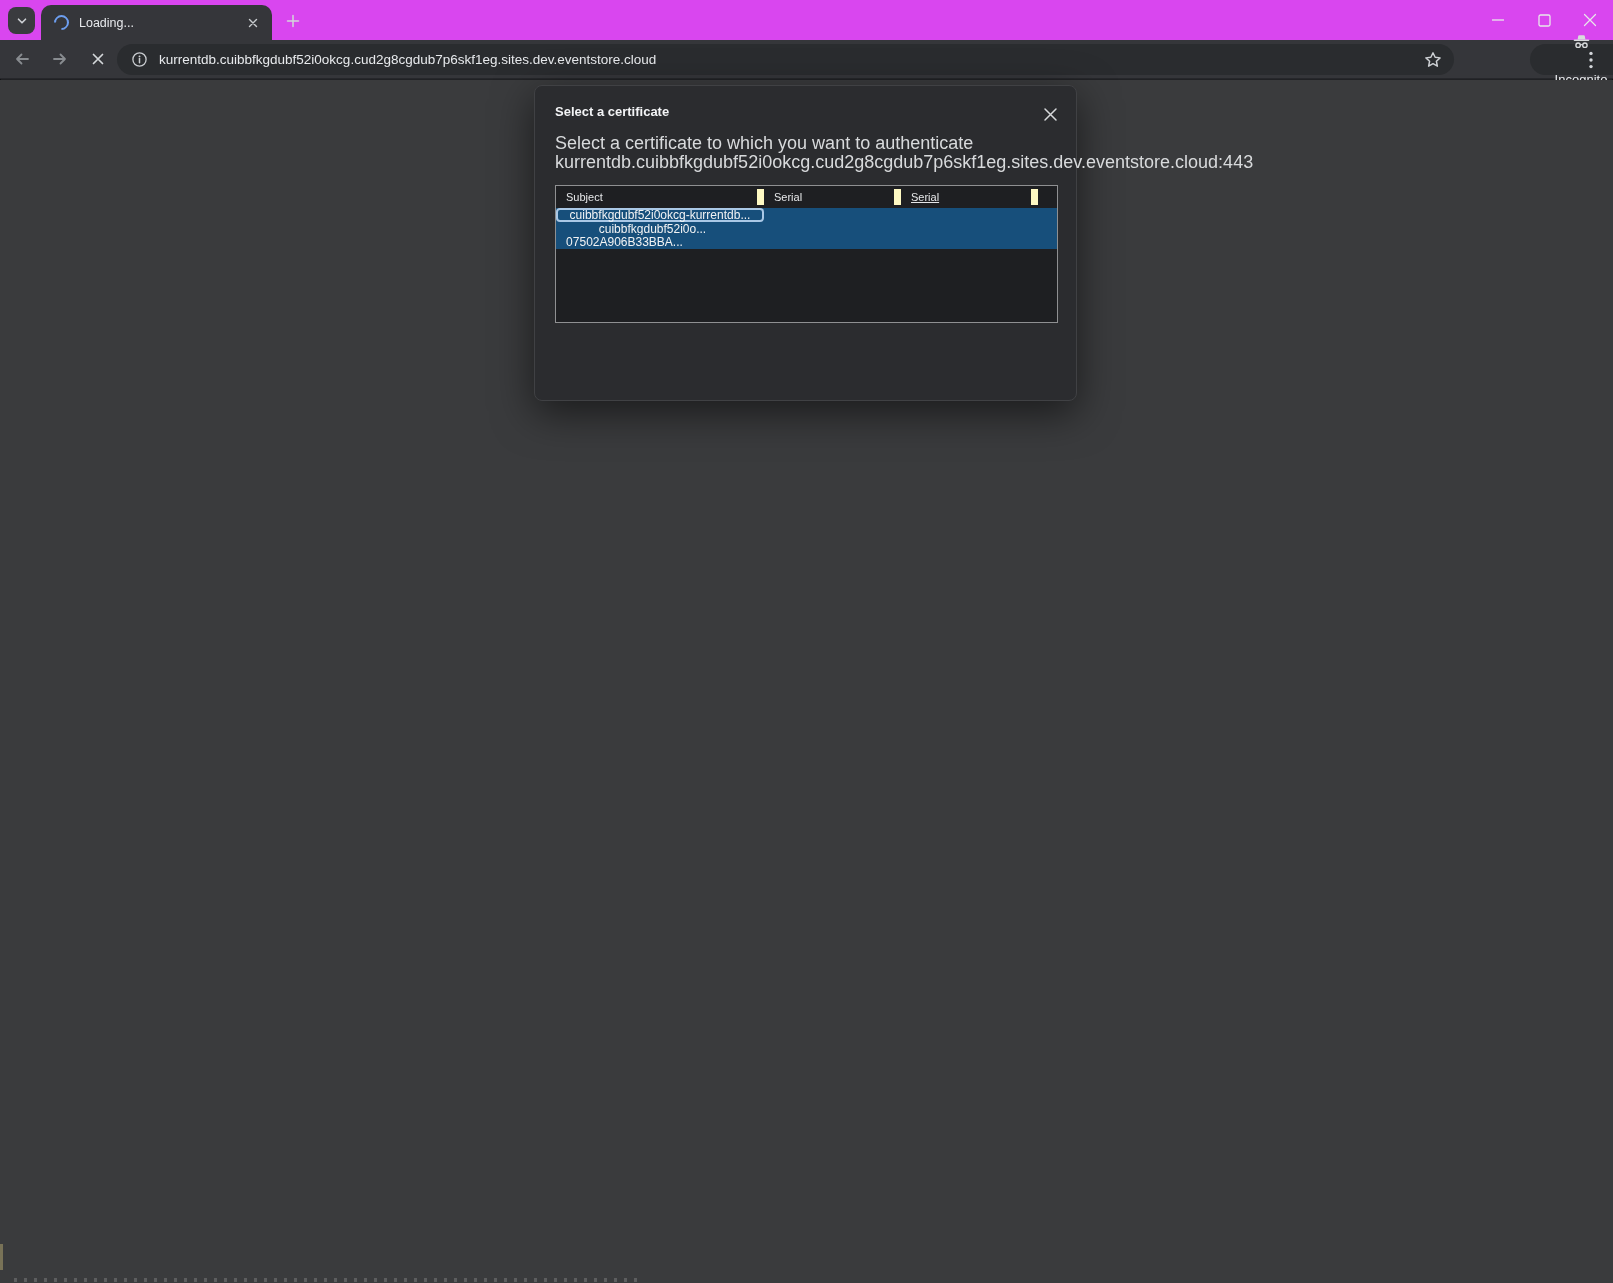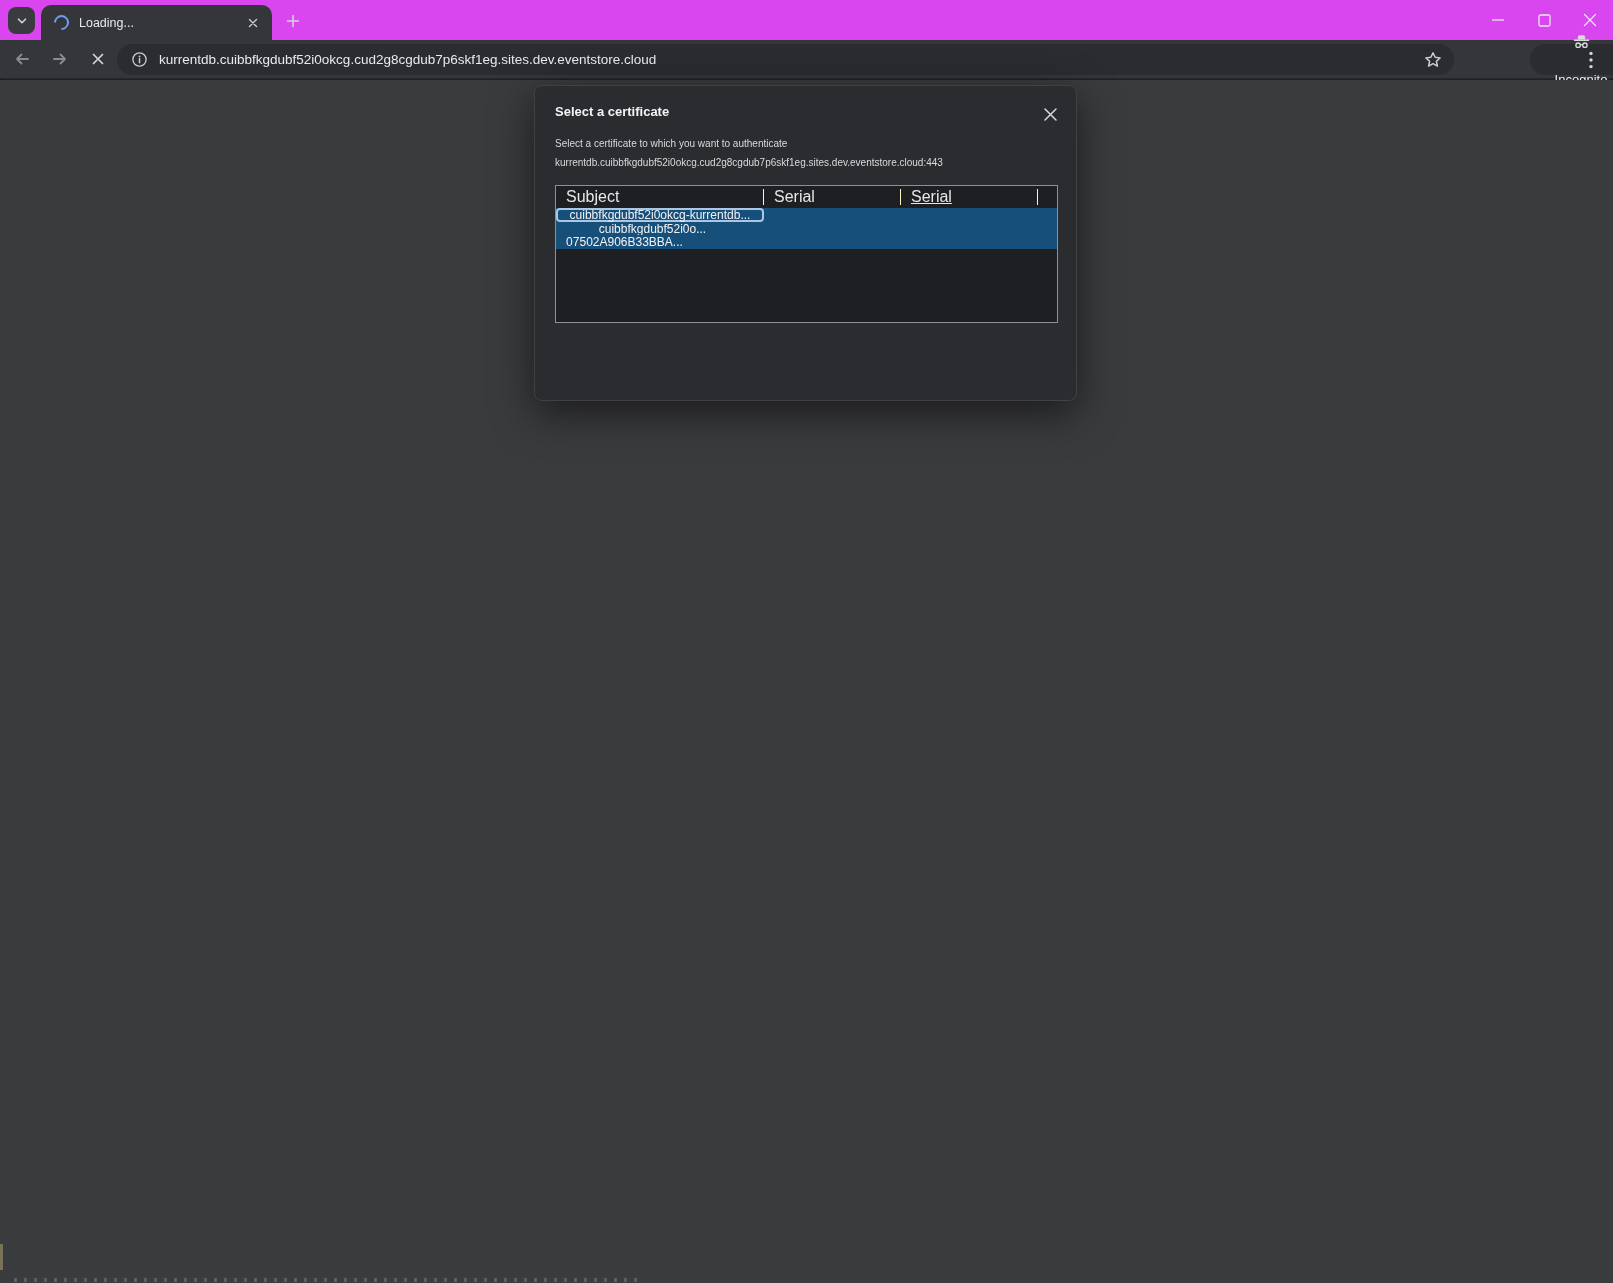--- a/index.html
+++ b/index.html
@@ -50,29 +50,29 @@
       background:repeating-linear-gradient(90deg, rgba(210,210,210,.45) 0 3px, transparent 3px 10px); }
   .left-edge-artifact { position:absolute; left:0; top:1164px; width:3px; height:26px;
       background:#8d8560; opacity:.75; }
 
   
   .dialog { position:absolute; left:534px; top:85px; width:543px; height:316px; background:#2b2c2f;
             border:1px solid #404144; border-radius:8px; box-shadow:0 12px 40px rgba(0,0,0,.55); }
   .dlg-title { position:absolute; left:20px; top:18px; font-size:13px; font-weight:bold; color:#f3f4f6; }
   .dlg-close { position:absolute; right:16px; top:18px; width:20px; height:20px; display:flex;
                align-items:center; justify-content:center; cursor:pointer; }
-  .dlg-desc { position:absolute; left:20px; width:503px; font-size:10px; color:#d8dadc; line-height:17px; }
+  .dlg-desc { position:absolute; left:20px; width:503px; font-size:18px; color:#d8dadc; line-height:17px; }
   .dlg-desc.l1 { top:49px; }
   .dlg-desc.l2 { top:68px; }
 
   .cert-table { position:absolute; left:20px; top:99px; width:503px; height:138px;
                 background:#1e1f22; border:1px solid #8f9092; }
   .thead { display:flex; height:22px; align-items:center; }
-  .th { font-size:16px; color:#e6e7e9; padding-left:10px; height:16px; line-height:16px;
-        border-right:1px solid #fef9c3; }
+  .th { font-size:11px; color:#e6e7e9; padding-left:10px; height:16px; line-height:16px;
+        border-right:7px solid #fef9c3; }
   .th.c1 { width:208px; } .th.c2 { width:137px; } .th.c3 { width:137px;text-decoration:underline; }
   .trow { display:flex; height:41px; align-items:stretch; cursor:default;flex-direction:column; }
   .td { font-size:12px; color:#f2f3f4; display:flex; align-items:center; justify-content:center;
         white-space:nowrap; overflow:hidden; }
   .td.c1 { width:208px; border-radius:4px; position:relative; }
   .td.c1.focused { box-shadow: inset 0 0 0 2px #aac8e6; }
   .td.c2 { width:137px;margin-left:28px; } .td.c3 { width:137px; }
 
   .dlg-actions { position:absolute; left:20px; right:20px; bottom:10px; height:36px;
                  display:flex; align-items:center; }

